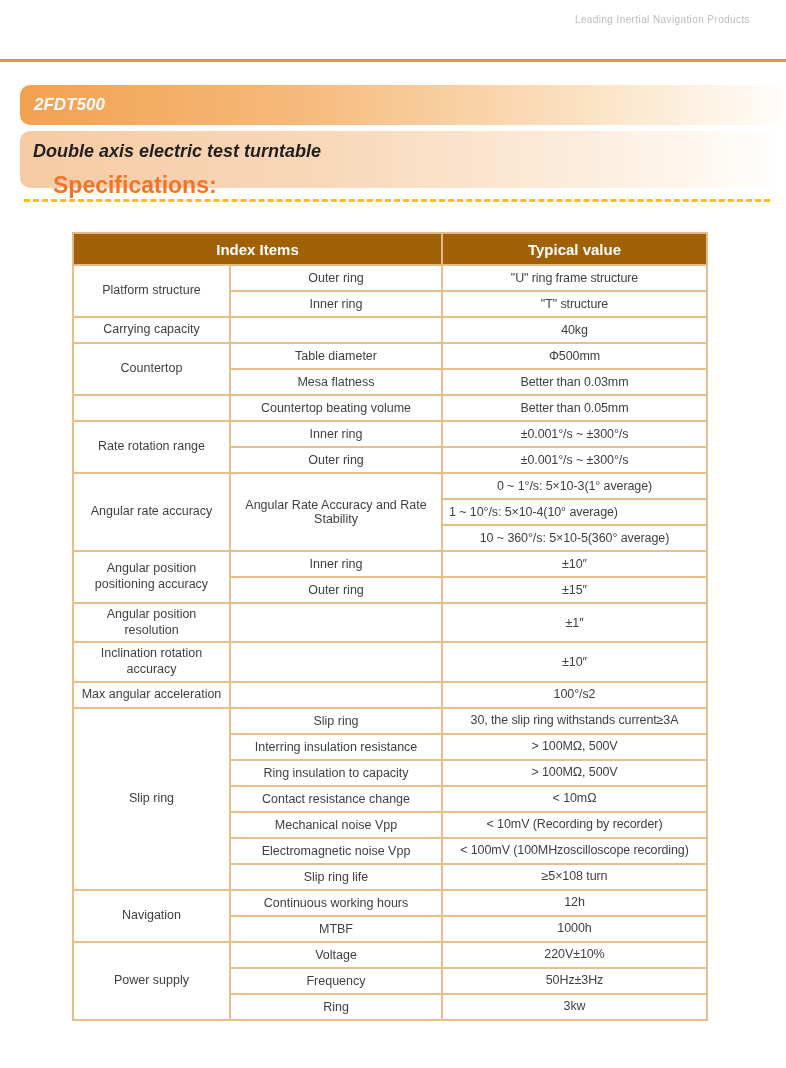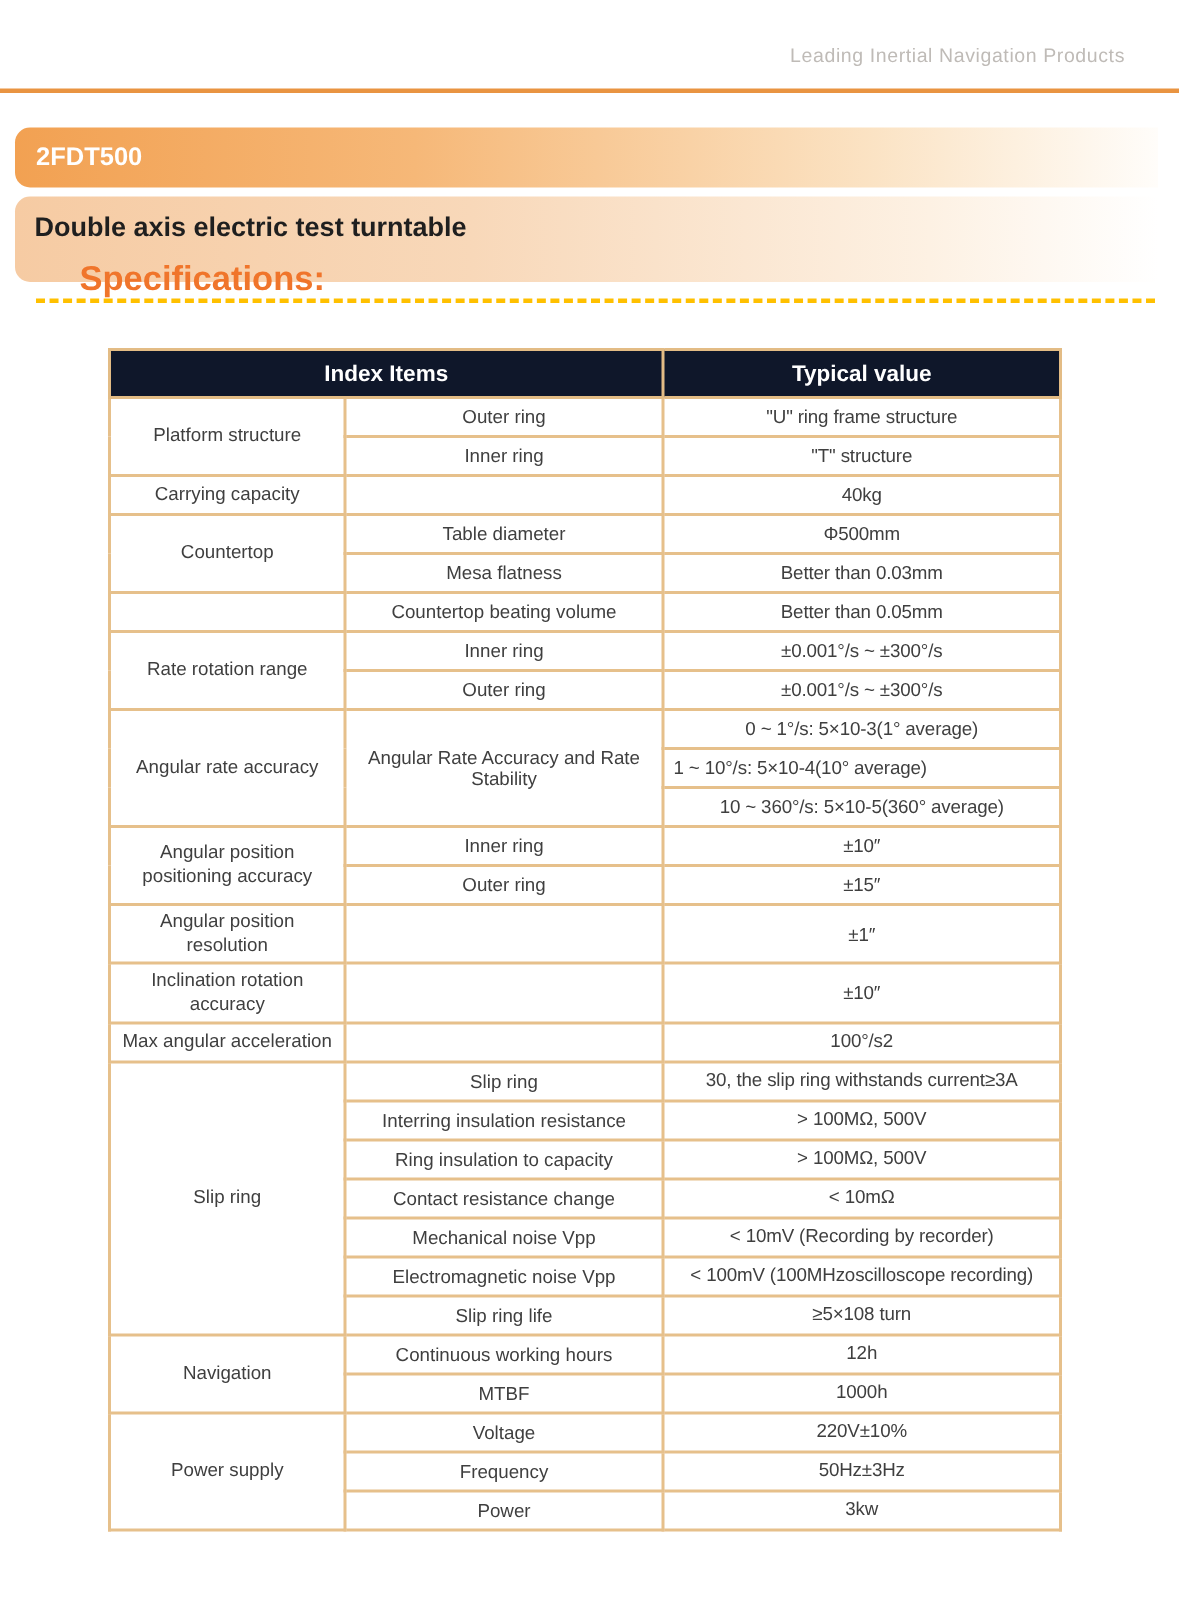--- a/index.html
+++ b/index.html
@@ -5,37 +5,37 @@
   * { margin:0; padding:0; box-sizing:border-box; }
   html,body { width:786px; background:#ffffff; font-family:"Liberation Sans", sans-serif; }
   body { position:relative; height:1068px; overflow:hidden; }
 
   
   .logo { position:absolute; top:12px; right:36px; text-align:center; line-height:1; }
   .logo-line { white-space:nowrap; }
   .logo-x { font-size:31px; font-weight:bold; font-style:italic; color:#F0962F; letter-spacing:-2px; }
   .logo-uan { font-size:13px; font-weight:bold; color:#F0962F; text-transform:uppercase; letter-spacing:1px; position:relative; top:-12px; }
   .logo-tech { font-size:29px; font-weight:bold; font-style:italic; color:#D43B17; margin-left:5px; font-family:"Liberation Serif", serif; }
-  .logo-tagline { margin-top:18px; font-size:13px; color:#BFBBB7; letter-spacing:0.4px; }
+  .logo-tagline { margin-top:3px; font-size:10px; color:#BFBBB7; letter-spacing:0.4px; }
 
   .top-rule { position:absolute; top:59px; left:0; width:786px; height:3px; background:#E99441; }
 
-  .bar { position:absolute; left:10px; width:762px; border-radius:10px 0 0 10px; }
+  .bar { position:absolute; left:20px; width:762px; border-radius:10px 0 0 10px;font-style:italic; }
   .bar-model { top:85px; height:40px; background:linear-gradient(90deg,#F2A152 0%,#F6B878 35%,#FBE3C4 75%,#FFFDFA 100%);
                color:#ffffff; font-size:17px; font-weight:bold; line-height:40px; padding-left:14px; }
   .bar-title { top:131px; height:57px; background:linear-gradient(90deg,#F6CBA3 0%,#F8D8B9 40%,#FDF1E3 80%,#FFFFFF 100%);
                color:#1F1F1F; font-size:18px; font-weight:bold; line-height:41px; padding-left:13px; }
 
   .section-title { position:absolute; top:172px; left:53px; font-size:23px; font-weight:bold; color:#F0752B; }
   .dashed-rule { position:absolute; top:199px; left:24px; width:746px; border-top:3px dashed #FFC000; }
 
   
   table.spec { position:absolute; top:232px; left:72px; width:634px; border-collapse:collapse; table-layout:fixed; }
   table.spec th, table.spec td { border:2px solid #E6C08B; vertical-align:middle; text-align:center; padding:3px 6px; }
-  table.spec th { background:#0f172a; color:#ffffff; font-size:15px; font-weight:bold; height:32px; border-color:#E3BC85;margin-top:36px; }
+  table.spec th { background:#a16207; color:#ffffff; font-size:15px; font-weight:bold; height:32px; border-color:#E3BC85;margin-top:36px; }
   table.spec td { height:26px; font-size:12.5px; color:#3F3F3F; background:#ffffff; }
   td.label { color:#F07B2D; font-weight:normal; font-size:13px; line-height:1.25; }
   td.item  { font-size:13px; }
   td.value { font-size:12.5px; letter-spacing:-0.1px; line-height:1.3; }
 </style>
 </head>
 <body>
 
 <div class="logo">
   <div class="logo-tagline">Leading Inertial Navigation Products</div>
@@ -175,17 +175,17 @@
       <tr>
         <td class="label" rowspan="3">Power supply</td>
         <td class="item">Voltage</td>
         <td class="value">220V±10%</td>
       </tr>
       <tr>
         <td class="item">Frequency</td>
         <td class="value">50Hz±3Hz</td>
       </tr>
       <tr>
-        <td class="item">Power</td>
+        <td class="item">Ring</td>
         <td class="value">3kw</td>
       </tr>
     </tbody>
 </table>
 
 </body></html>

